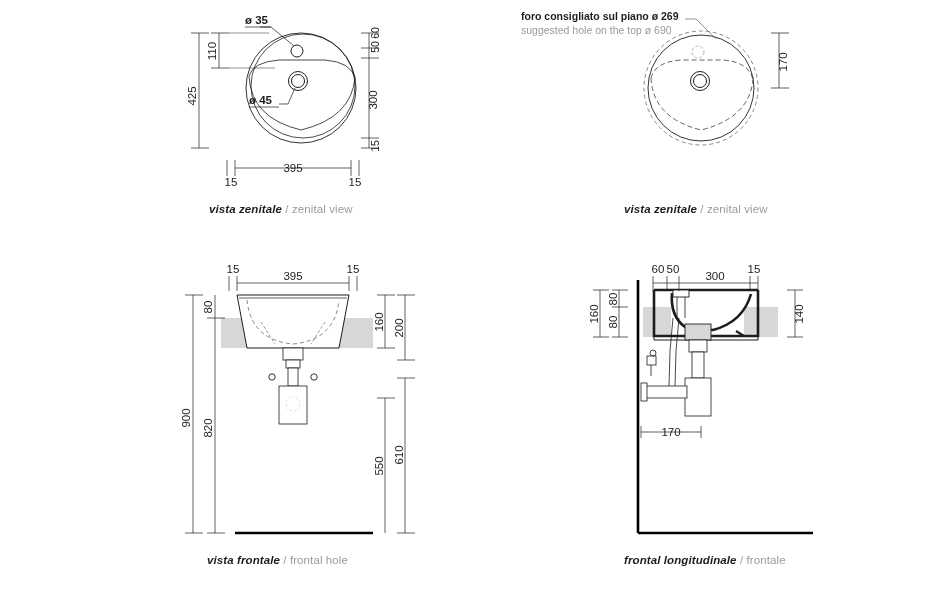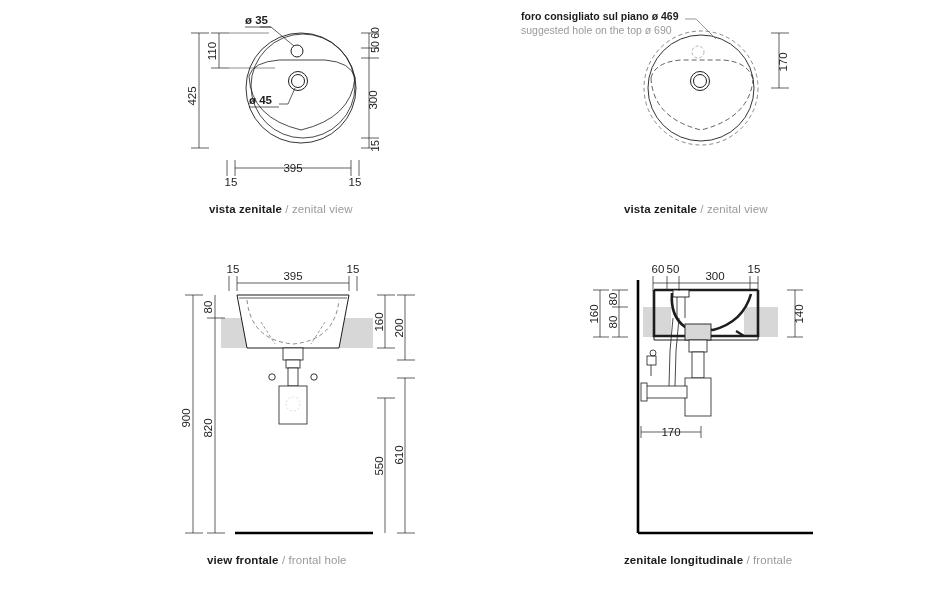--- a/index.html
+++ b/index.html
@@ -22,20 +22,21 @@
   }
   .caption {
     position: absolute;
     font-size: 11.5px;
     white-space: nowrap;
     letter-spacing: 0.1px;
   }
   .caption .it {
     font-weight: bold;
     color: #1d1d1d;
+    font-style: italic;
   }
   .caption .sep {
     color: #9a9a9a;
     font-weight: normal;
   }
   .caption .en {
     color: #9a9a9a;
     font-weight: normal;
     margin-top: 9px;
   }
@@ -276,41 +277,41 @@
 
       <line x1="628" y1="432" x2="688" y2="432" stroke="#1d1d1d" stroke-width="0.7"></line>
       <line x1="628" y1="426" x2="628" y2="438" stroke="#1d1d1d" stroke-width="0.7"></line>
       <line x1="688" y1="426" x2="688" y2="438" stroke="#1d1d1d" stroke-width="0.7"></line>
       <text class="dim" x="658" y="436" text-anchor="middle">170</text>
     </g>
 
   </svg>
 
   <div class="note" style="left:508px; top:10px;">
-    <span class="l1">foro consigliato sul piano ø 469</span>
+    <span class="l1">foro consigliato sul piano ø 269</span>
     <span class="l2">suggested hole on the top ø 690</span>
   </div>
 
   <div class="caption" style="left:196px; top:203px;">
     <span class="it">vista zenitale</span>
     <span class="sep">/</span>
     <span class="en">zenital view</span>
   </div>
 
   <div class="caption" style="left:611px; top:203px;">
     <span class="it">vista zenitale</span>
     <span class="sep">/</span>
     <span class="en">zenital view</span>
   </div>
 
   <div class="caption" style="left:194px; top:554px;">
-    <span class="it">view frontale</span>
+    <span class="it">vista frontale</span>
     <span class="sep">/</span>
     <span class="en">frontal hole</span>
   </div>
 
   <div class="caption" style="left:611px; top:554px;">
-    <span class="it">zenitale longitudinale</span>
+    <span class="it">frontal longitudinale</span>
     <span class="sep">/</span>
     <span class="en">frontale</span>
   </div>
 
 </div>
 
 </body></html>

